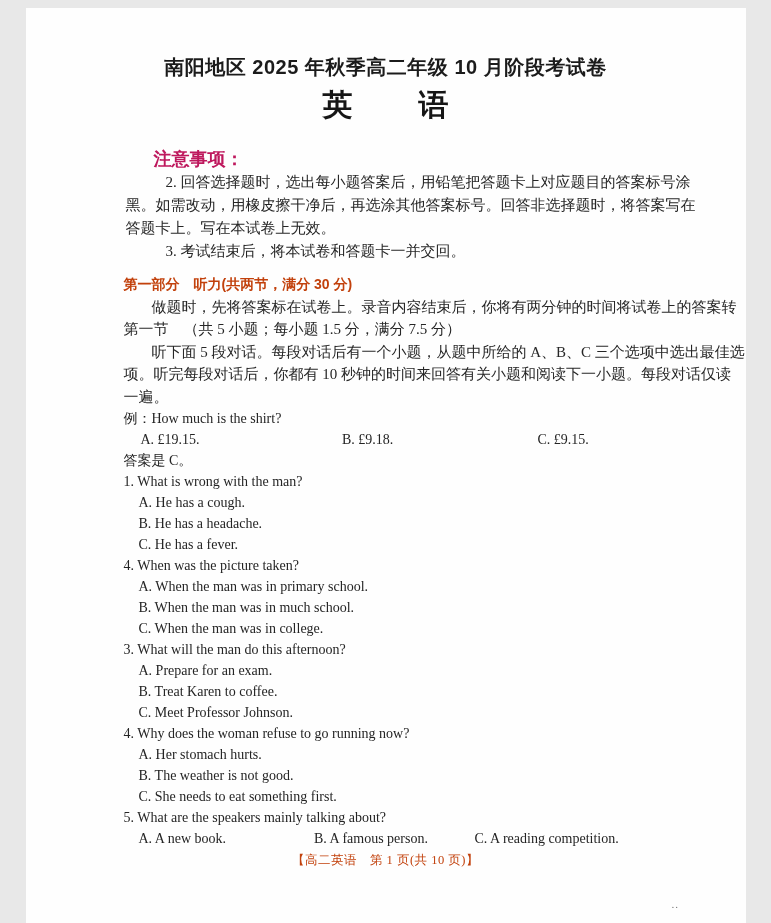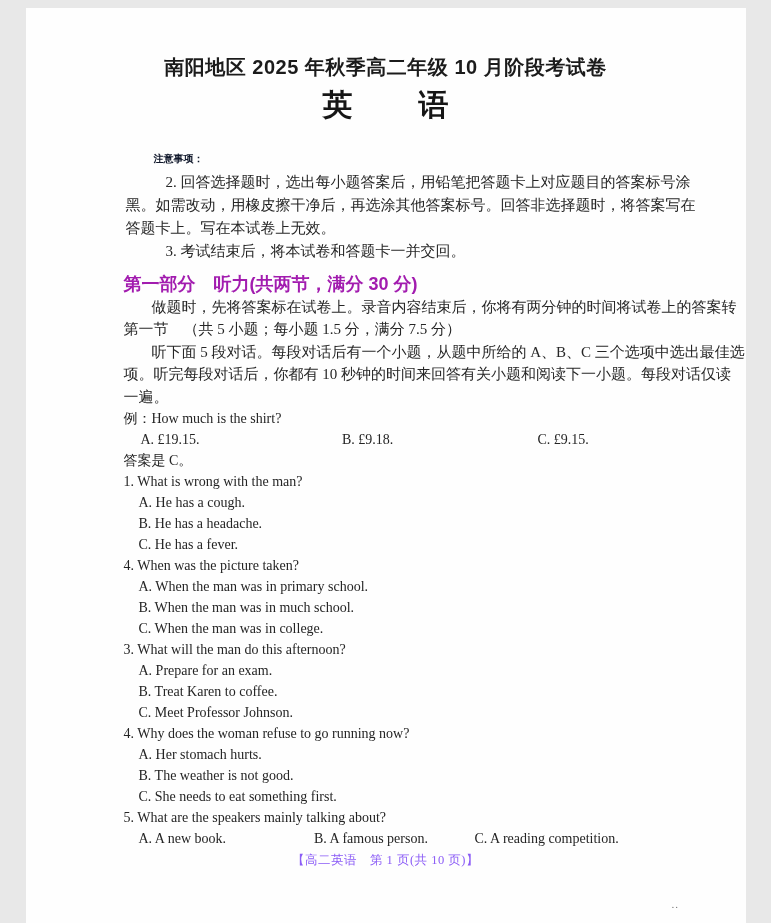--- a/index.html
+++ b/index.html
@@ -36,35 +36,35 @@
     margin-top: 8px;
     font-family: "Liberation Sans", "DejaVu Sans", sans-serif;
     font-weight: 700;
     font-size: 30px;
     line-height: 34px;
     color: #161616;
   }
   
   .notice { margin-top: 26px; font-size: 15px; line-height: 23px; color: #262626; }
   .notice-heading {
-    font-family: Liberation Mono, monospace;
+    font-family: Liberation Sans, sans-serif;
     font-weight: 700;
-    font-size: 10px;
+    font-size: 18px;
     text-indent: 30px;
-    color: #0f172a;
+    color: #be185d;
   }
   .n-item { text-indent: 42px; white-space: nowrap; }
   .n-cont { text-indent: 2px; white-space: nowrap; }
   
   .part1 { margin-top: 10px; font-size: 15px; line-height: 22.5px; color: #262626; }
   .part-heading {
     font-family: "Liberation Sans", "DejaVu Sans", sans-serif;
     font-weight: 700;
-    font-size: 18px;
-    color: #a21caf;
+    font-size: 14px;
+    color: #c2410c;
     white-space: nowrap;
   }
   .p-indent { text-indent: 28px; white-space: nowrap; }
   .p-flush  { text-indent: 0; white-space: nowrap; }
   
   .english { font-size: 14px; line-height: 21px; color: #242424; }
   .e-line { white-space: nowrap; }
   .opt-row { white-space: nowrap; }
   .opt-row .col { display: inline-block; white-space: nowrap; vertical-align: top; }
   .ex-row { padding-left: 17px; }
@@ -76,21 +76,21 @@
   .q5-row .colA { width: 172px; }
   .q5-row .colB { width: 157px; }
   
   .footer {
     margin-left: -98px;
     margin-right: -70px;
     margin-top: 2px;
     text-align: center;
     font-size: 12.5px;
     line-height: 18px;
-    color: #8b5cf6;
+    color: #c2410c;
     letter-spacing: 0.5px;
   }
   .artifact {
     position: absolute;
     left: 646px;
     top: 890px;
     font-size: 11px;
     color: #777;
     letter-spacing: 1px;
   }

